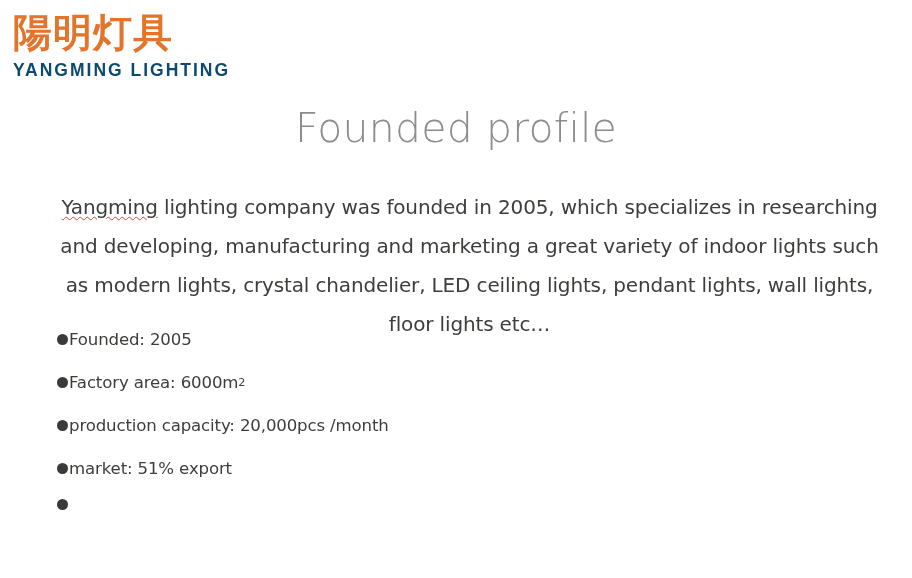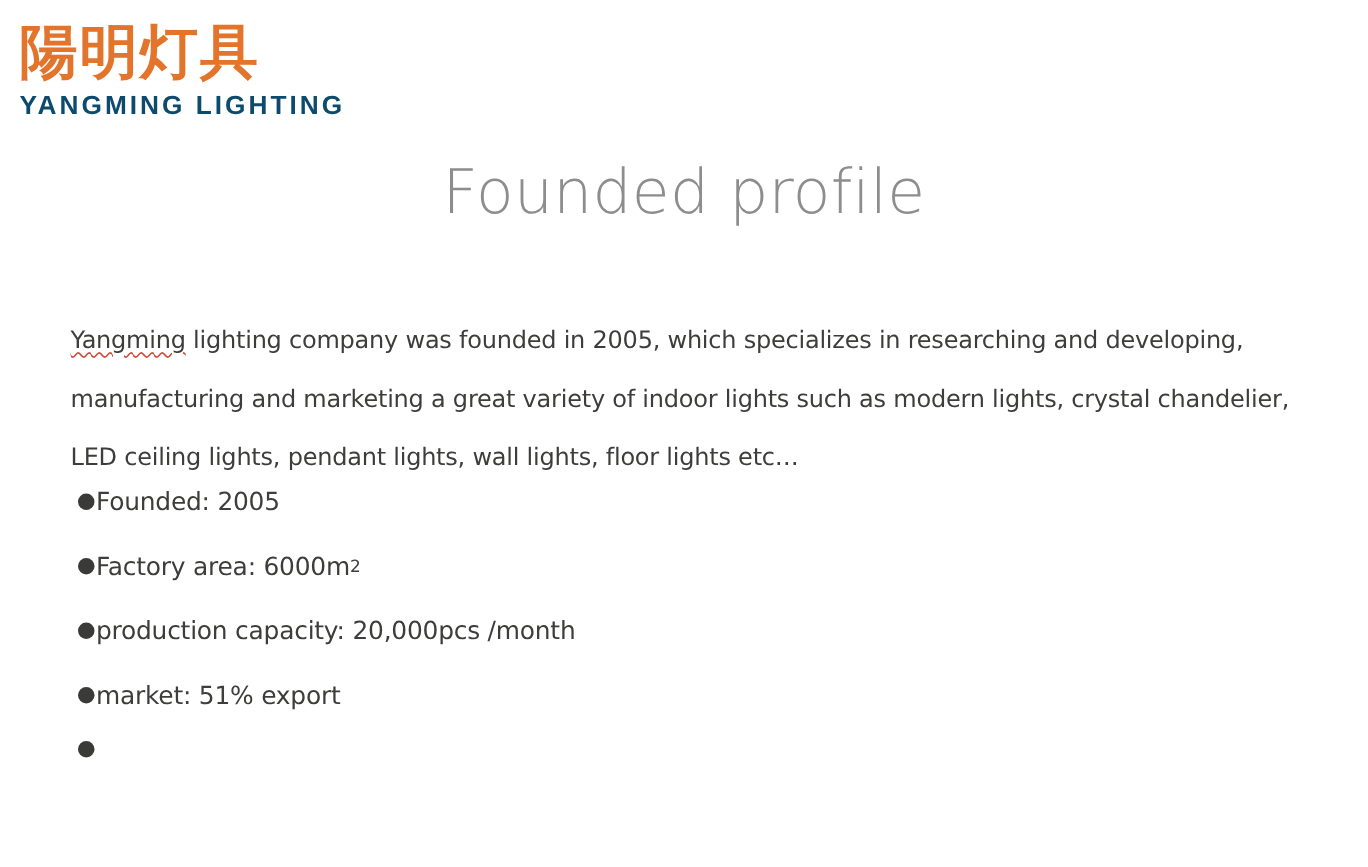--- a/index.html
+++ b/index.html
@@ -17,21 +17,21 @@
   }
 
   
   #logo-block {
     position: absolute;
     left: 13px;
     top: 14px;
     width: 190px;
   }
   #logo-cn {
-    font-family: Liberation Serif, serif;
+    font-family: Liberation Mono, monospace;
     font-size: 39px;
     line-height: 44px;
     font-weight: 700;
     letter-spacing: 1px;
     color: #E3742B;
     white-space: nowrap;
   }
   #logo-en {
     font-family: "Liberation Sans", sans-serif;
     font-size: 17.5px;
@@ -55,40 +55,41 @@
     line-height: 54px;
     font-weight: 300;
     color: #8d8d8d;
     letter-spacing: 0.2px;
   }
 
   
   #intro-paragraph {
     position: absolute;
     left: 47px;
-    top: 207px;
+    top: 188px;
     width: 845px;
     font-family: "DejaVu Sans", sans-serif;
-    font-size: 16px;
+    font-size: 20px;
     line-height: 39px;
     color: #3d3d3b;
     letter-spacing: -0.15px;
+    text-align: center;
   }
   .misspelled {
     text-decoration: underline wavy #d04a3a;
     text-decoration-thickness: 1px;
     text-underline-offset: 2px;
   }
 
   
   #fact-list {
     position: absolute;
     left: 47px;
     top: 317px;
-    margin: 5px;
+    margin: 10px;
     padding: 0;
     list-style: none;
     width: 800px;
   }
   #fact-list li {
     font-family: "DejaVu Sans", sans-serif;
     font-size: 16.6px;
     line-height: 25px;
     color: #3d3d3b;
     letter-spacing: -0.15px;

